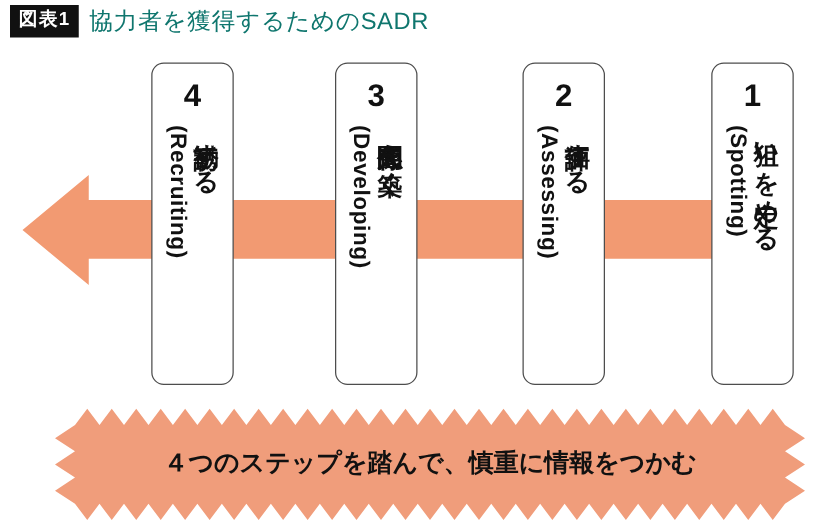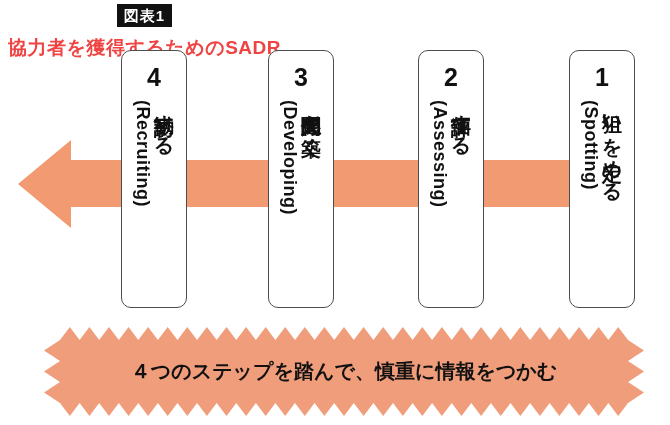--- a/index.html
+++ b/index.html
@@ -2,26 +2,26 @@
 <html><head>
 <meta charset="utf-8">
 <style>
   * { margin:0; padding:0; box-sizing:border-box; }
   html,body { background:#ffffff; }
   .canvas {
     position:relative; width:670px; height:425px; background:#ffffff;
     font-family:"Liberation Sans", sans-serif; overflow:hidden;
   }
   
-  .hdr { position:absolute; left:8px; top:4px; display:flex; align-items:center; gap:8px;flex-direction:column; }
+  .hdr { position:absolute; left:8px; top:4px; display:flex; gap:8px; }
   .badge {
     background:#111111; color:#ffffff; font-weight:bold; font-size:15px;
     line-height:19px; padding:2px 7px; letter-spacing:1px;
   }
-  .title { font-weight:bold; font-size:19px; color:#ef4444; letter-spacing:0.5px; }
+  .title { font-weight:normal; font-size:19px; color:#0f766e; letter-spacing:0.5px; }
 
   
   svg.layer { position:absolute; left:0; top:0; width:670px; height:425px; }
 
   
   .step {
     position:absolute; top:50px; width:66px; height:258px;
     background:#ffffff; border:1.6px solid #4d4d4d; border-radius:10px;
     display:flex; flex-direction:column; align-items:center; z-index:2;
   }

